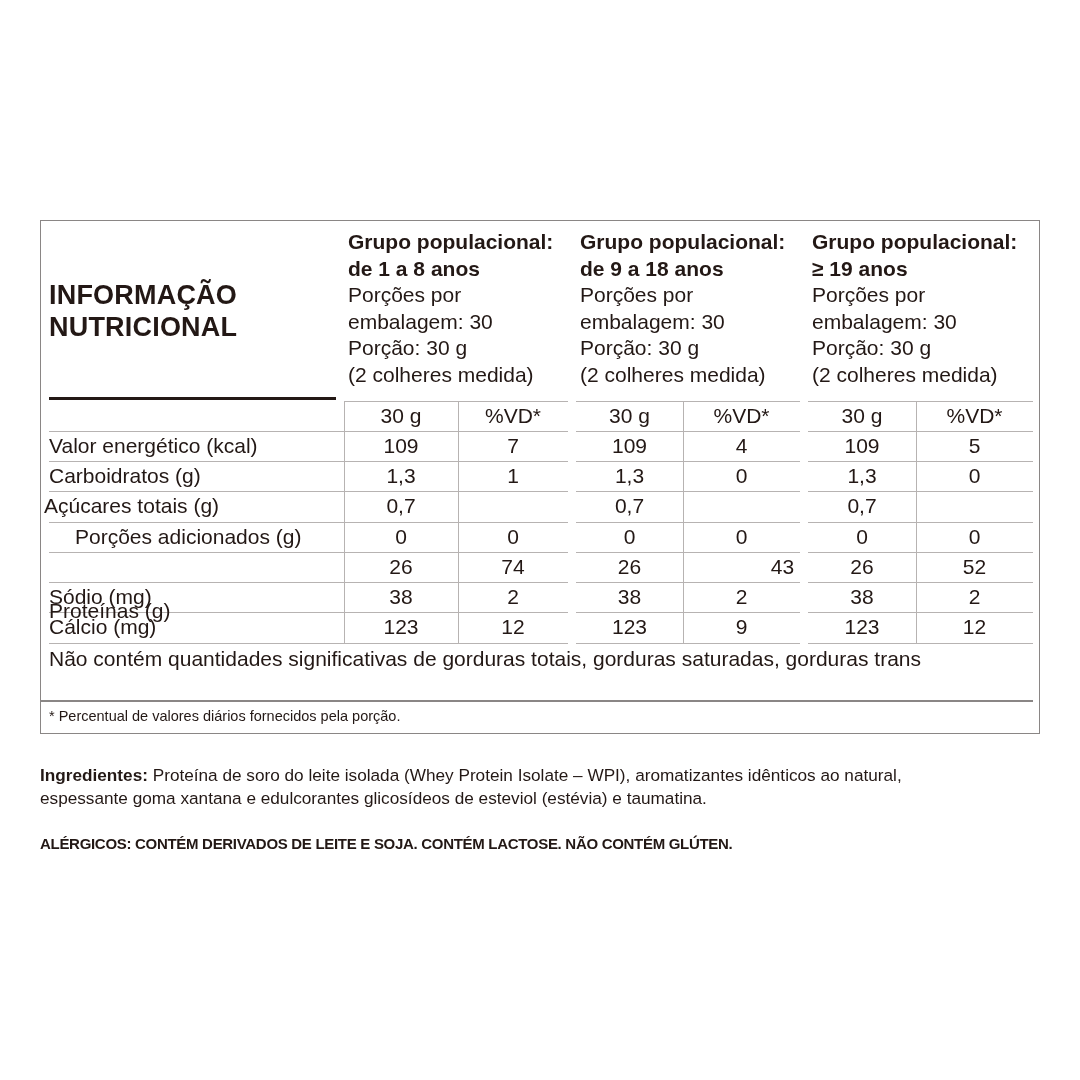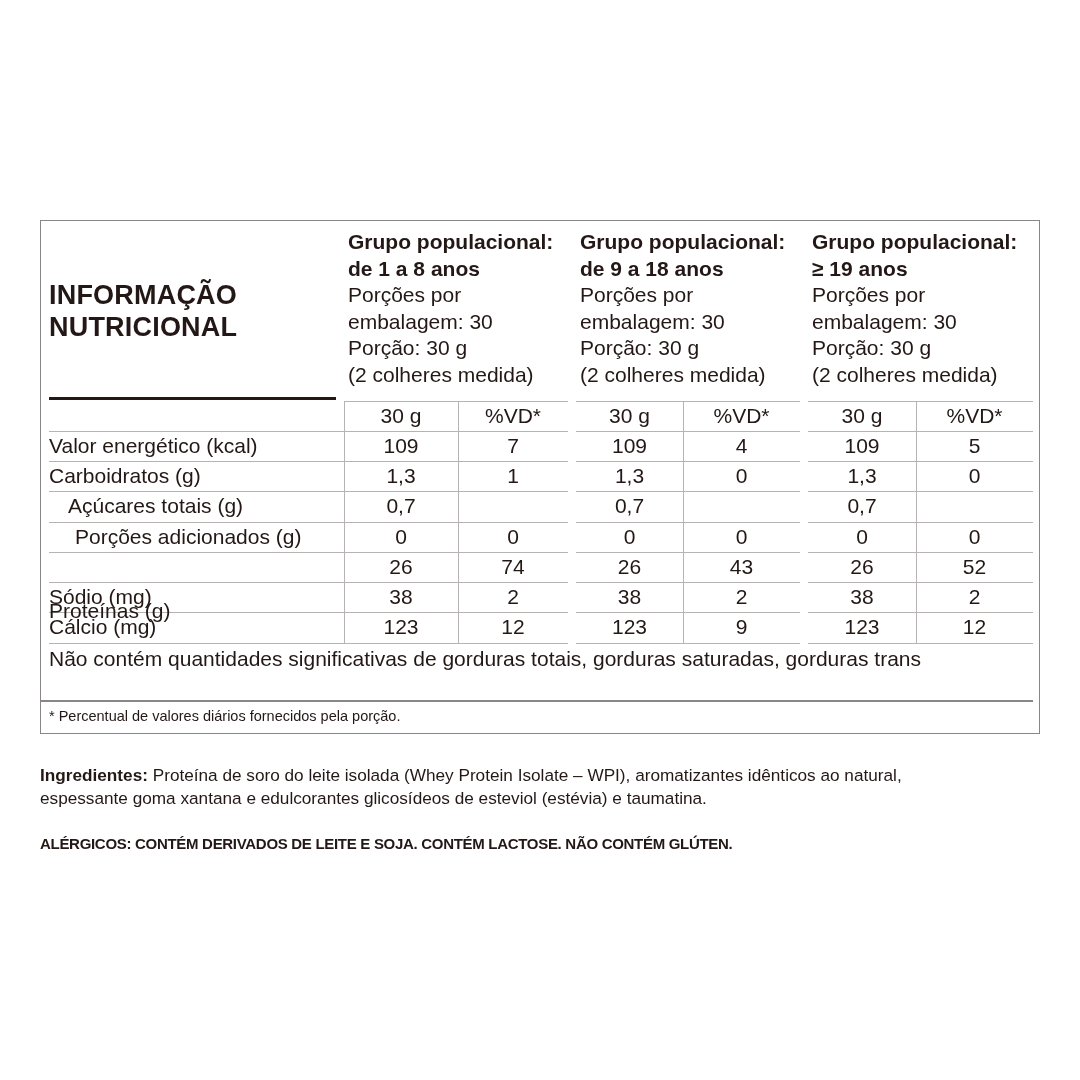--- a/index.html
+++ b/index.html
@@ -147,21 +147,21 @@
   <div class="label" style="top:461px;">Carboidratos (g)</div>
   <div class="cell" style="left:344px; width:114px; top:461px;">1,3</div>
   <div class="cell" style="left:458px; width:110px; top:461px;">1</div>
   <div class="cell" style="left:576px; width:107px; top:461px;">1,3</div>
   <div class="cell" style="left:683px; width:117px; top:461px;">0</div>
   <div class="cell" style="left:808px; width:108px; top:461px;">1,3</div>
   <div class="cell" style="left:916px; width:117px; top:461px;">0</div>
 </div>
 
 <div>
-  <div class="label" style="top:491px; left:68px;">Açúcares totais (g)</div>
+  <div class="label" style="top:491px; left:44px;">Açúcares totais (g)</div>
   <div class="cell" style="left:344px; width:114px; top:491px;">0,7</div>
   <div class="cell" style="left:458px; width:110px; top:491px;"></div>
   <div class="cell" style="left:576px; width:107px; top:491px;">0,7</div>
   <div class="cell" style="left:683px; width:117px; top:491px;"></div>
   <div class="cell" style="left:808px; width:108px; top:491px;">0,7</div>
   <div class="cell" style="left:916px; width:117px; top:491px;"></div>
 </div>
 
 <div>
   <div class="label" style="top:522px; left:75px;">Porções adicionados (g)</div>
@@ -171,21 +171,21 @@
   <div class="cell" style="left:683px; width:117px; top:522px;">0</div>
   <div class="cell" style="left:808px; width:108px; top:522px;">0</div>
   <div class="cell" style="left:916px; width:117px; top:522px;">0</div>
 </div>
 
 <div>
   <div class="label" style="top:552px;margin-top:44px;">Proteínas (g)</div>
   <div class="cell" style="left:344px; width:114px; top:552px;">26</div>
   <div class="cell" style="left:458px; width:110px; top:552px;">74</div>
   <div class="cell" style="left:576px; width:107px; top:552px;">26</div>
-  <div class="cell" style="left:683px; width:117px; top:552px;">43</div>
+  <div class="cell" style="left:683px; width:117px; top:552px;padding-left:41px;">43</div>
   <div class="cell" style="left:808px; width:108px; top:552px;">26</div>
   <div class="cell" style="left:916px; width:117px; top:552px;">52</div>
 </div>
 
 <div>
   <div class="label" style="top:582px;">Sódio (mg)</div>
   <div class="cell" style="left:344px; width:114px; top:582px;">38</div>
   <div class="cell" style="left:458px; width:110px; top:582px;">2</div>
   <div class="cell" style="left:576px; width:107px; top:582px;">38</div>
   <div class="cell" style="left:683px; width:117px; top:582px;">2</div>

